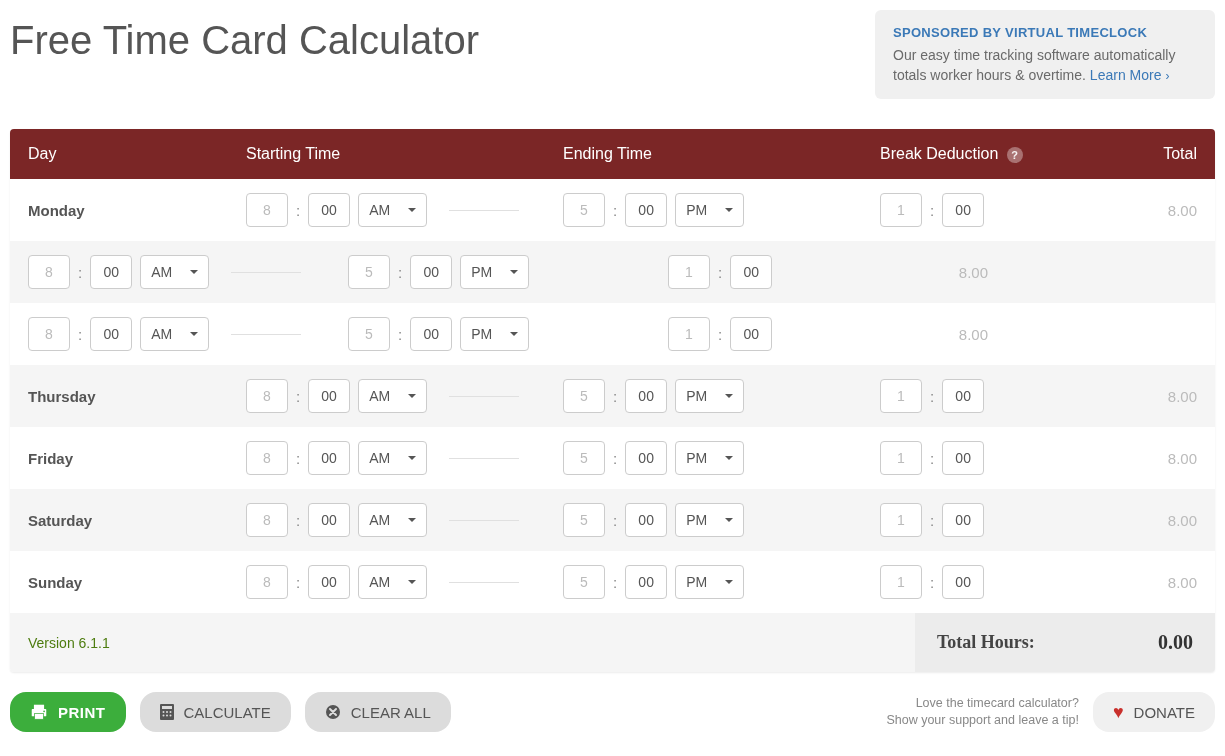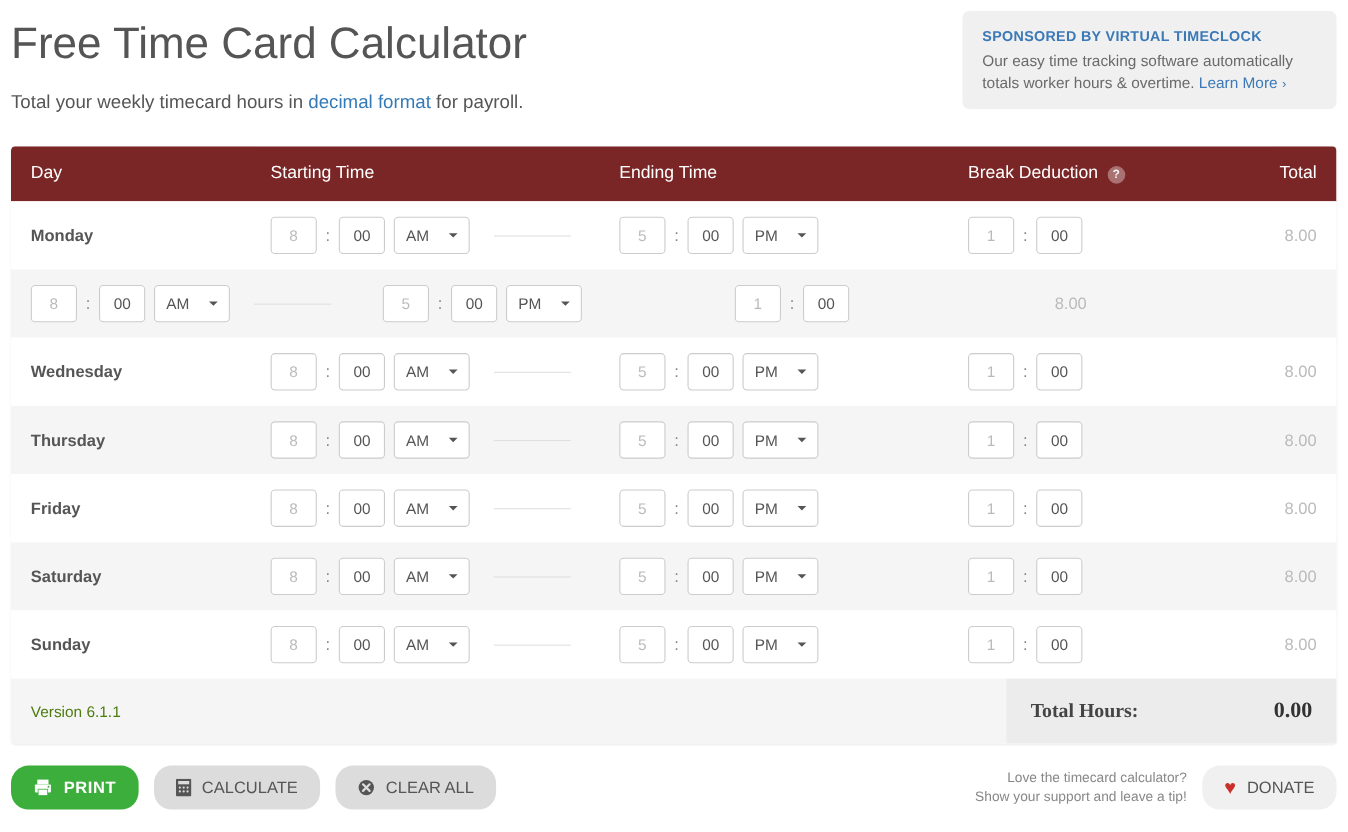--- a/index.html
+++ b/index.html
@@ -178,23 +178,20 @@
   .heart { color: #c9302c; font-size: 18px; }
 
   svg { display: block; }
 </style>
 </head>
 <body>
 
 <div class="top-row">
   <div class="title-block">
     <h1>Free Time Card Calculator</h1>
-    <p class="subtitle">
-      <span>Total your weekly timecard hours in </span><a href="#">decimal format</a><span> for payroll.</span>
-    </p>
   </div>
   <div class="sponsor-card">
     <div class="sponsor-title">SPONSORED BY VIRTUAL TIMECLOCK</div>
     <span>Our easy time tracking software automatically totals worker hours &amp; overtime. </span><a href="#">Learn More</a><span class="chev">›</span>
   </div>
 </div>
 
 <div class="card">
   <div class="thead">
     <div class="col-day">Day</div>
@@ -269,21 +266,20 @@
     <div class="col-break">
       <div class="time-group">
         <input class="tc-input" placeholder="1" style="">
         <span class="colon">:</span>
         <input class="tc-input" value="00" style="">
       </div>
     </div>
     <div class="col-total row-total">8.00</div>
   </div>
       <div class="trow white">
-    <div class="col-day day-name">Wednesday</div>
     <div class="col-start">
       <div class="time-group">
         <input class="tc-input" placeholder="8" style="">
         <span class="colon">:</span>
         <input class="tc-input" value="00" style="">
         <button class="ampm-btn">
               <span>AM</span>
               <span class="caret-down"></span>
             </button>
         <span class="dash-line"></span>

